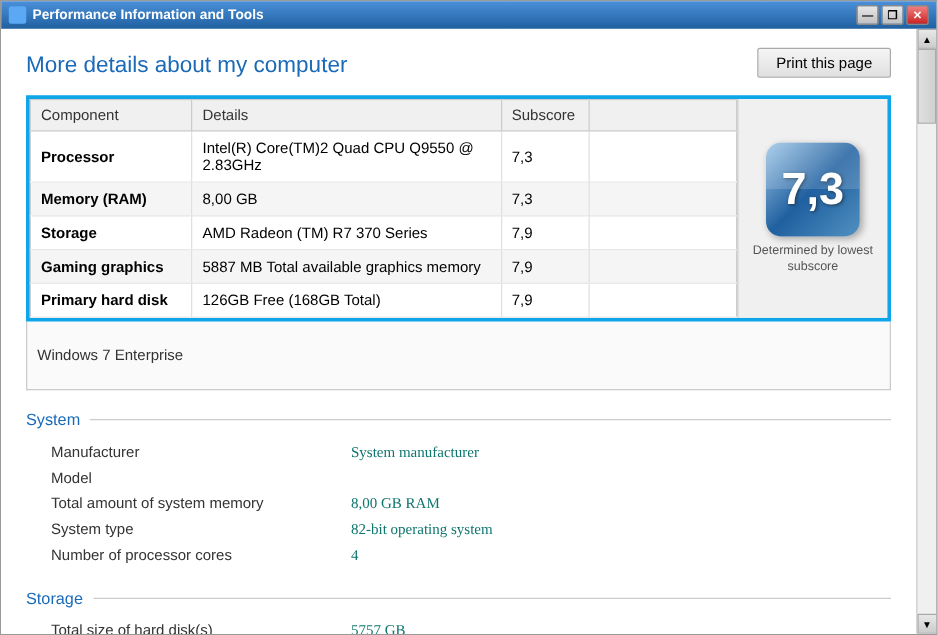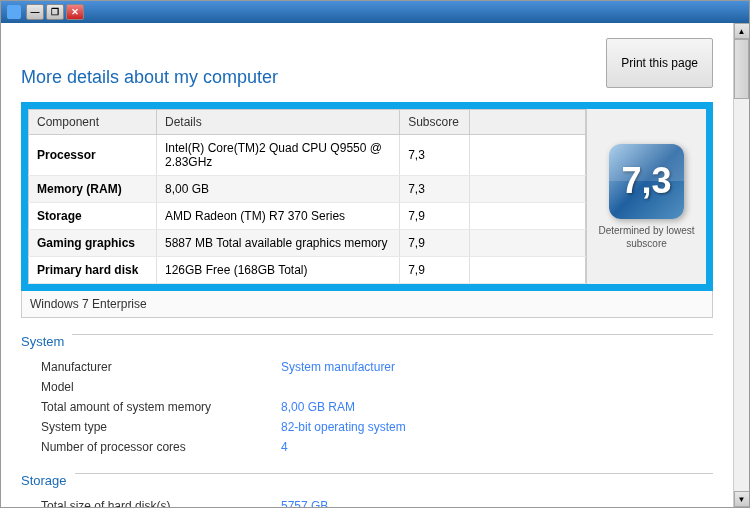--- a/index.html
+++ b/index.html
@@ -111,21 +111,21 @@
       justify-content: space-between;
       align-items: flex-end;
       margin-bottom: 14px;
     }
     .page-title {
       color: #1a6ab8;
       font-size: 18px;
       font-weight: normal;
     }
     .print-button {
-      padding: 17px 14px;
+      padding: 4px 14px;
       background: linear-gradient(to bottom, #f5f5f5, #e0e0e0);
       border: 1px solid #aaa;
       font-size: 12px;
       cursor: pointer;
       color: #000;
       border-radius: 2px;
     }
     .performance-table {
       width: 100%;
       border-collapse: collapse;
@@ -200,46 +200,47 @@
     .score-badge-label {
       font-size: 10px;
       color: #555;
       text-align: center;
       margin-top: 5px;
       line-height: 1.3;
     }
     .table-wrapper {
       position: relative;
       display: flex;
-      border: 7px solid #0ea5e9;
+      border: 3px solid #0ea5e9;
     }
     .table-main {
       flex: 1;
     }
     .badge-panel {
       width: 120px;
       background: #f0f0f0;
       border-left: 1px solid #ccc;
       display: flex;
       align-items: center;
       justify-content: center;
     }
     .os-row {
       border: 1px solid #ccc;
       border-top: none;
-      padding: 6px 8px;
+      padding: 20px 8px;
       color: #333;
       background: #fafafa;
       font-size: 12px;
     }
     .section {
       margin-top: 16px;
     }
     .section-header {
       display: flex;
+      align-items: center;
       margin-bottom: 8px;
     }
     .section-title {
       color: #1a6ab8;
       font-size: 13px;
       margin-right: 8px;
       white-space: nowrap;
     }
     .section-line {
       flex: 1;
@@ -253,30 +254,32 @@
       display: flex;
       padding: 3px 0;
       font-size: 12px;
     }
     .info-label {
       width: 240px;
       color: #333;
       flex-shrink: 0;
     }
     .info-value {
-      color: #3b82f6;
+      color: #0f766e;
+      font-family: Liberation Serif, serif;
     }
   </style>
 </head>
 <body>
 
 <div class="window">
 
   <div class="title-bar">
     <span class="title-bar-icon"></span>
+    <span class="title-bar-title">Performance Information and Tools</span>
     <div class="title-bar-controls">
       <div class="title-bar-btn">—</div>
       <div class="title-bar-btn">❐</div>
       <div class="title-bar-btn close">✕</div>
     </div>
   </div>
 
   <div class="content-area">
     <div class="main-content">
 

